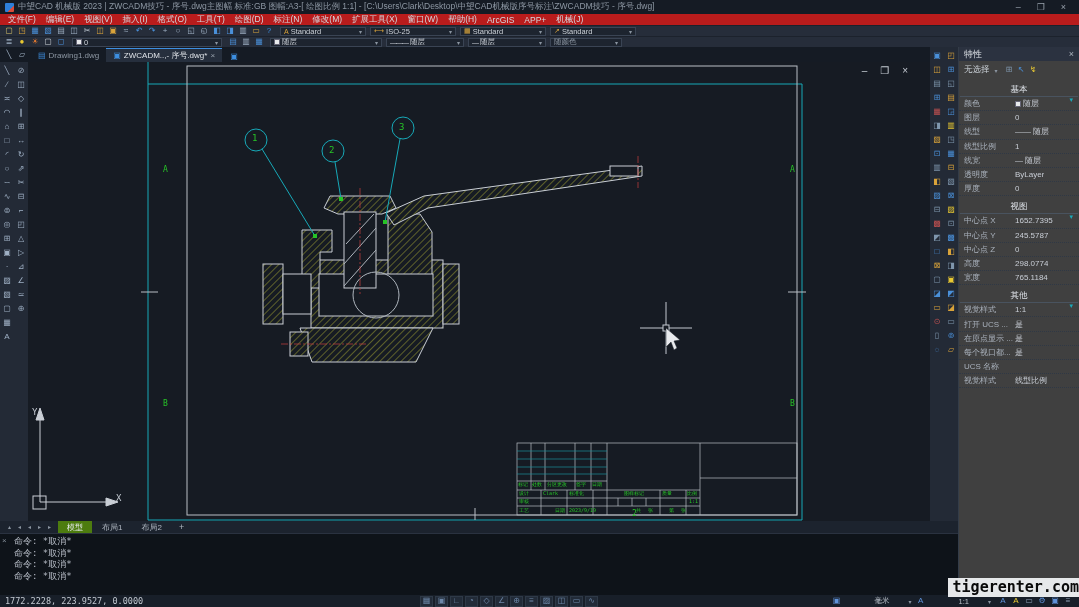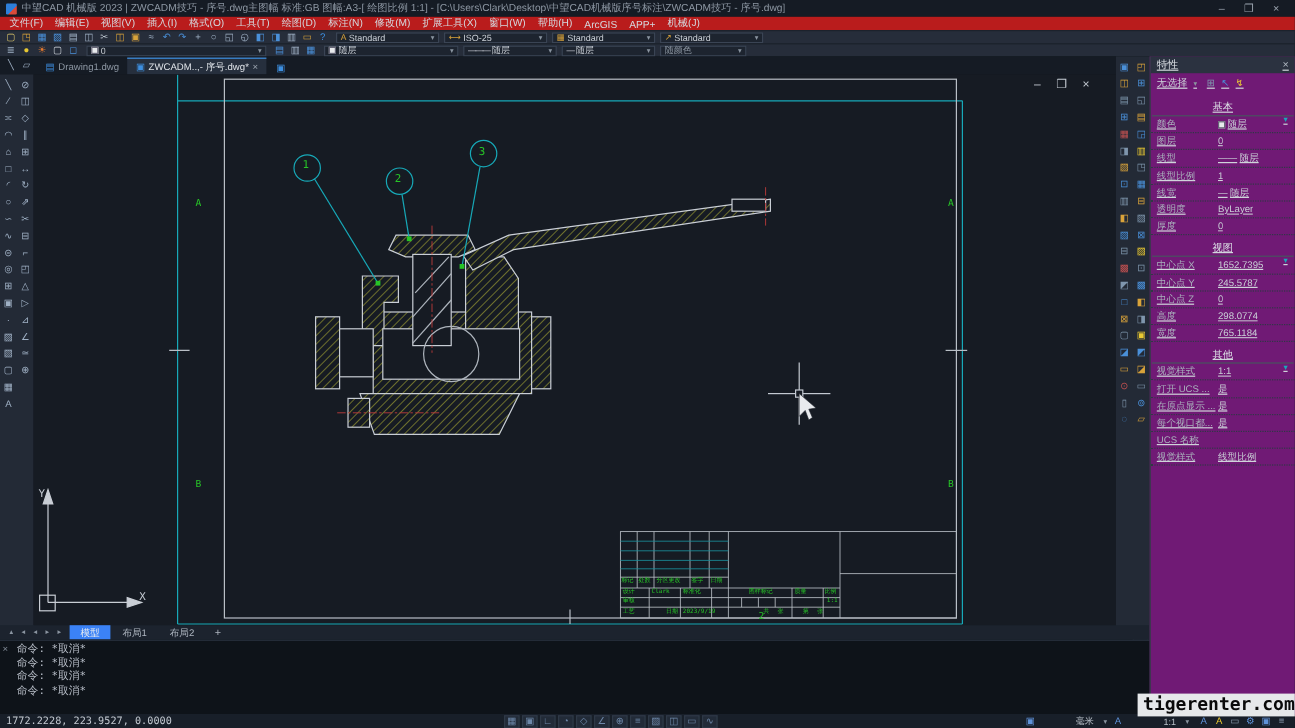--- a/index.html
+++ b/index.html
@@ -49,43 +49,43 @@
   
   .righttools{position:absolute;left:930px;top:47px;width:28px;height:478px;background:#232a36;display:flex;}
   .vscroll{position:absolute;left:944px;top:525px;width:13px;height:73px;background:#1d242e;border:1px solid #333c48;font-size:6px;color:#8b95a1;text-align:center;}
   .vthumb{position:absolute;left:1px;top:12px;width:9px;height:34px;background:#39424f;}
   .varrow{display:block;line-height:8px;}
   .vdown{position:absolute;bottom:0;left:0;right:0;}
   
   .layouttabs{position:absolute;left:0;top:521px;right:121px;height:12px;background:#1c232e;display:flex;align-items:center;gap:1px;padding-left:2px;}
   .layouttabs .icon{width:9px;font-size:6px;color:#8b95a1;}
   .mtab{font-size:8px;color:#aeb6c0;padding:0 9px;height:12px;display:flex;align-items:center;white-space:nowrap;}
-  .mtab.active{background:#3b82f6;color:#e8ecf0;}
+  .mtab.active{background:#4d7c0f;color:#e8ecf0;}
   .addtab{color:#aeb6c0;font-size:9px;padding:0 7px;}
   
   .cmdarea{position:absolute;left:0;top:533px;right:121px;height:62px;background:#0e1319;border-top:1px solid #2a3240;}
   .cmdclose{position:absolute;left:2px;top:2px;color:#7f8893;font-size:8px;}
   .cmdlines{position:absolute;left:14px;top:2px;right:0;}
   .cmd-line{display:block;font-size:9px;color:#b6bcc6;line-height:11.5px;font-family:"DejaVu Sans Mono",monospace;}
   .cmdprompt{position:absolute;left:10px;right:4px;bottom:1px;display:flex;align-items:center;font-size:9px;color:#b6bcc6;font-family:"DejaVu Sans Mono",monospace;border-top:1px solid #272f3a;padding-top:2px;height:14px;}
   .cursor{width:1px;height:10px;background:#dfe3e8;margin-left:3px;}
   
   .statusbar{position:absolute;left:0;bottom:0;right:0;height:12px;background:#181f29;display:flex;align-items:center;}
   .coords{padding-left:5px;font-size:8.5px;color:#c2c8d0;font-family:"DejaVu Sans Mono",monospace;white-space:nowrap;}
   .scenter{position:absolute;left:420px;display:flex;gap:2px;}
   .scenter .icon{color:#6d87a8;background:#222b38;border:1px solid #2e3947;width:13px;height:11px;}
   .sright{position:absolute;right:2px;display:flex;align-items:center;gap:3px;}
   .sright .icon{color:#5f92d9;}
-  .scombo{display:flex;align-items:center;gap:8px;font-size:7.5px;color:#b9c0c9;padding-left:29px;}
+  .scombo{display:flex;align-items:center;gap:19px;font-size:7.5px;color:#b9c0c9;padding-left:29px;}
   .scombo .caret{font-size:6px;color:#8b95a1;}
   
   .watermark{position:absolute;right:0;bottom:10px;z-index:30;background:#e6e8ea;color:#0a0a0a;
     font-family:"DejaVu Sans Mono",monospace;font-weight:bold;font-size:15px;line-height:19px;padding:0 0 0 5px;}
   
-  .props{position:absolute;left:958px;top:47px;width:121px;bottom:12px;background:#701a75;border-left:1px solid #333c48;text-decoration:underline;}
+  .props{position:absolute;left:958px;top:47px;width:121px;bottom:12px;background:#404040;border-left:1px solid #333c48;}
   .phead{height:14px;display:flex;align-items:center;padding:0 5px;font-size:9px;color:#dfe3e8;background:#2b3240;}
   .pclose{margin-left:auto;color:#aab2bc;font-size:9px;}
   .selrow{display:flex;align-items:center;height:18px;padding:0 5px;gap:3px;font-size:8.5px;color:#ccd2d9;}
   .selrow .caret{font-size:6px;color:#8b95a1;margin-left:2px;}
   .selrow .icon{width:11px;}
   .psec{margin-top:5px;}
   .psec-head{display:flex;align-items:center;font-size:8.5px;color:#dde1e7;padding:0 5px;height:13px;border-bottom:1px solid #49535f;margin:0 1px;flex-direction:column;}
   .psec-head .caret{margin-left:auto;color:#1aa9b9;font-size:7px;}
   .prow{display:flex;align-items:center;height:14.2px;font-size:8px;border-bottom:1px dotted #2f3845;}
   .plab{width:56px;padding-left:5px;color:#a9b1bc;white-space:nowrap;overflow:hidden;flex:none;}

